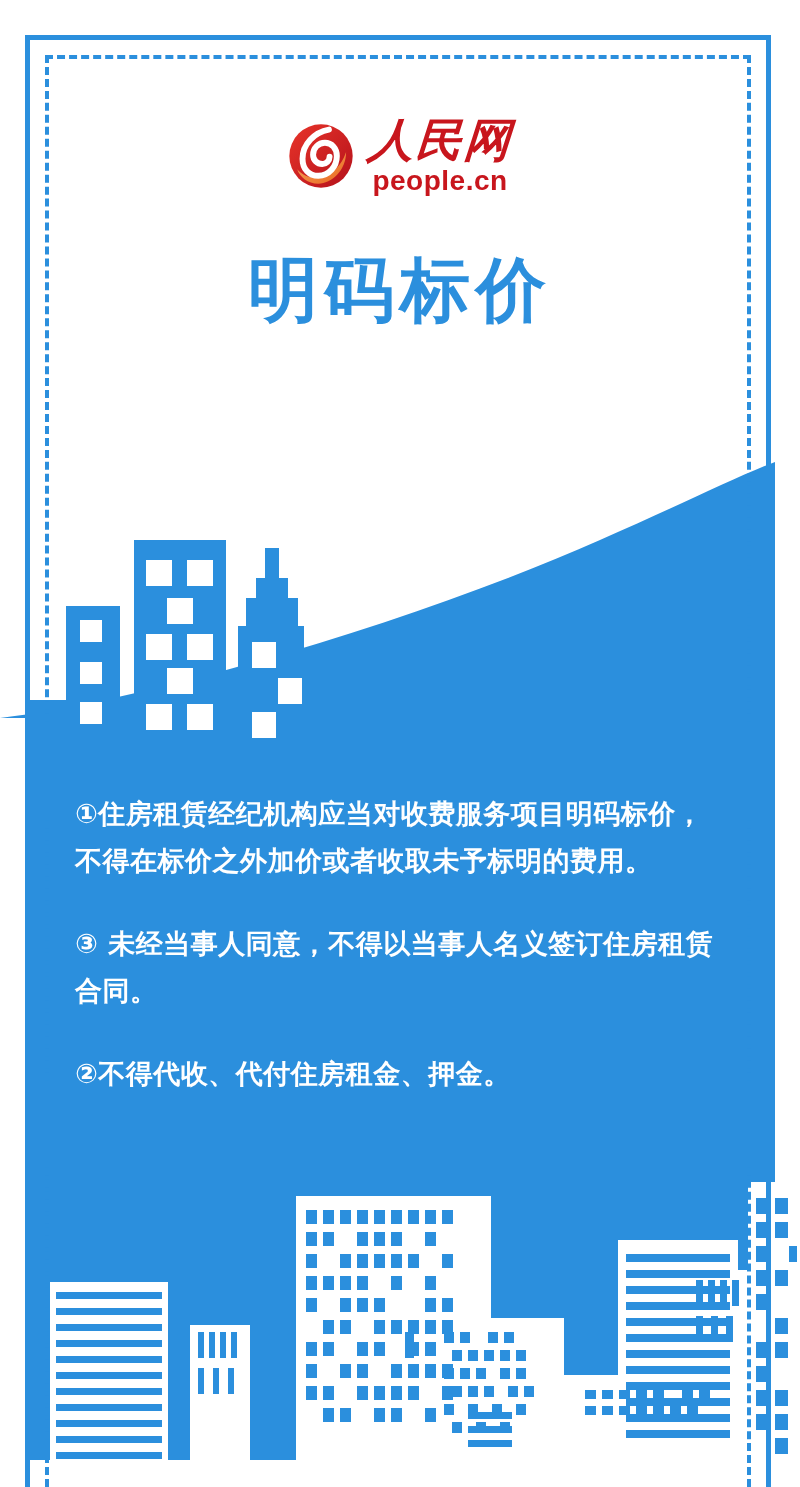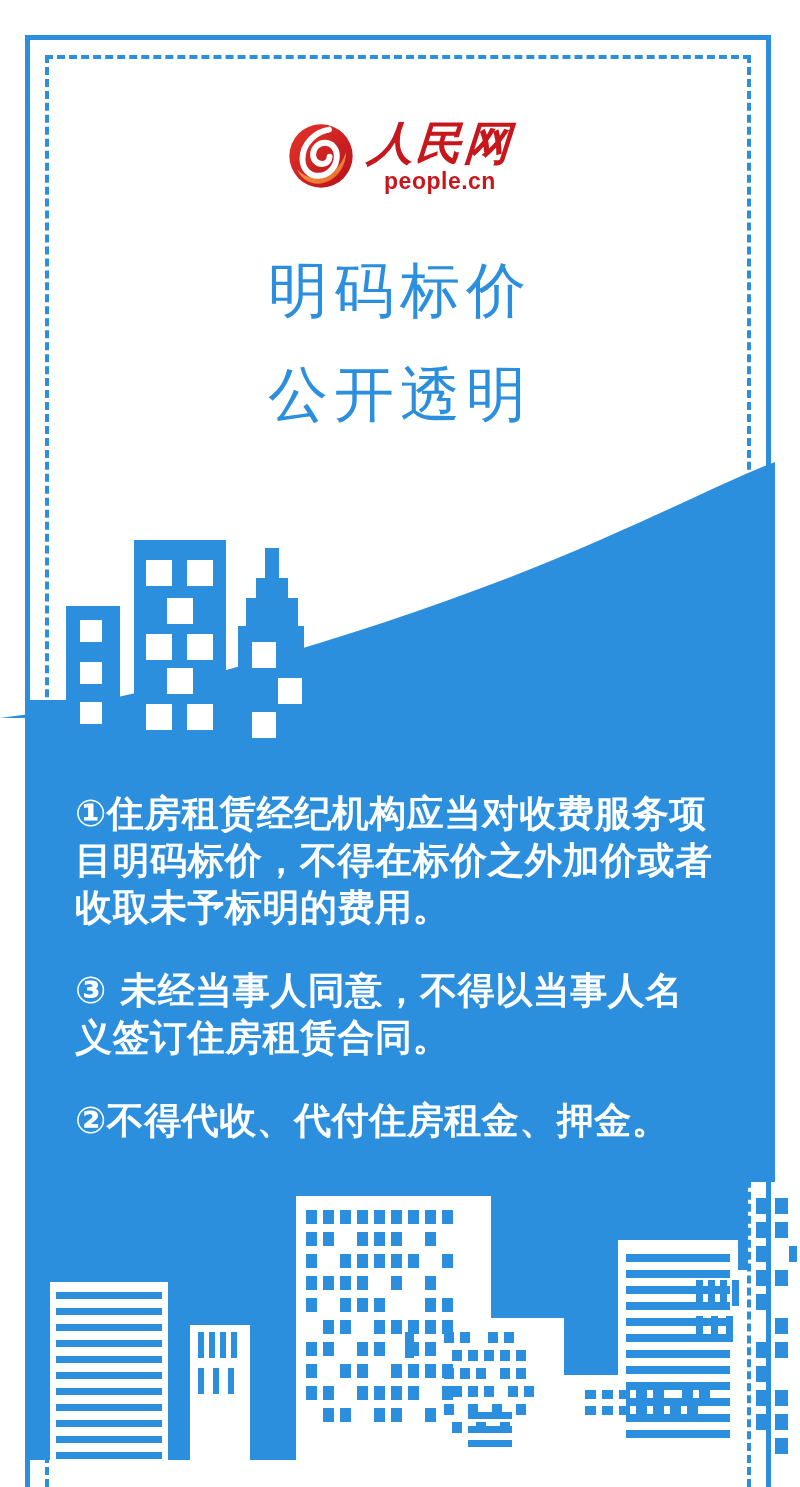--- a/index.html
+++ b/index.html
@@ -16,31 +16,31 @@
   .blue-field{position:absolute;left:0;top:0;width:800px;height:1487px;z-index:2;}
   .blue-field svg{display:block;}
 
   
   .logo-wrap{position:absolute;left:0;top:110px;width:800px;height:92px;z-index:5;
              display:flex;justify-content:center;align-items:center;gap:14px;}
   .logo-mark{width:66px;height:66px;flex:0 0 auto;}
   .logo-text{display:flex;flex-direction:column;align-items:center;line-height:1;}
   .logo-cn{font-family:"DejaVu Serif","Liberation Serif",serif;font-size:46px;font-weight:700;
            color:#c8161d;letter-spacing:2px;font-style:italic;transform:skewX(-4deg);}
-  .logo-en{font-size:23px;font-weight:700;color:#c8161d;letter-spacing:0.5px;margin-top:4px;}
+  .logo-en{font-size:28px;font-weight:700;color:#c8161d;letter-spacing:0.5px;margin-top:4px;}
 
   
   .title-block{position:absolute;left:0;top:238px;width:800px;z-index:5;text-align:center;}
-  .title-line{font-family:"DejaVu Sans","Liberation Sans",sans-serif;font-weight:400;
-              font-size:60px;line-height:104px;color:#2b8fdd;letter-spacing:6px;}
+  .title-line{font-family:"DejaVu Sans","Liberation Sans",sans-serif;font-weight:700;
+              font-size:70px;line-height:104px;color:#2b8fdd;letter-spacing:6px;}
 
   
   .body-block{position:absolute;left:75px;top:790px;width:640px;z-index:5;}
   .para{font-family:"DejaVu Sans","Liberation Sans",sans-serif;font-weight:700;color:#ffffff;
-        font-size:37px;line-height:47px;letter-spacing:0.5px;margin:0 0 36px 0;}
+        font-size:27px;line-height:47px;letter-spacing:0.5px;margin:0 0 36px 0;}
 
   
   .city-top{position:absolute;left:60px;top:528px;width:250px;height:222px;z-index:4;}
   .city-bottom{position:absolute;left:0;top:1120px;width:800px;height:340px;z-index:4;}
   .city-top svg,.city-bottom svg{display:block;}
 </style>
 </head>
 <body>
 
 <div id="poster">
@@ -318,21 +318,20 @@
       </svg>
     </span>
     <span class="logo-text">
       <span class="logo-cn">人民网</span>
       <span class="logo-en">people.cn</span>
     </span>
   </div>
 
   <div class="title-block">
     <div class="title-line">明码标价</div>
-    <div class="title-line">公开透明</div>
   </div>
 
   <div class="body-block">
     <p class="para">①住房租赁经纪机构应当对收费服务项目明码标价，不得在标价之外加价或者收取未予标明的费用。</p>
     <p class="para">③ 未经当事人同意，不得以当事人名义签订住房租赁合同。</p>
     <p class="para">②不得代收、代付住房租金、押金。</p>
   </div>
 
 </div>
 

